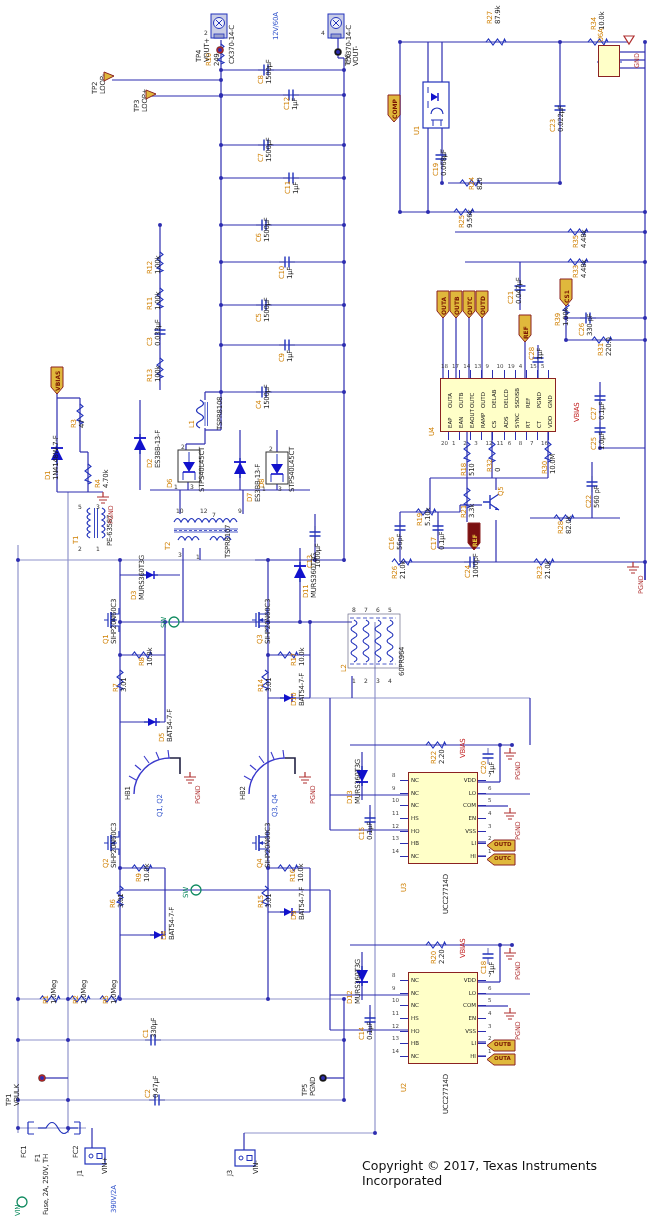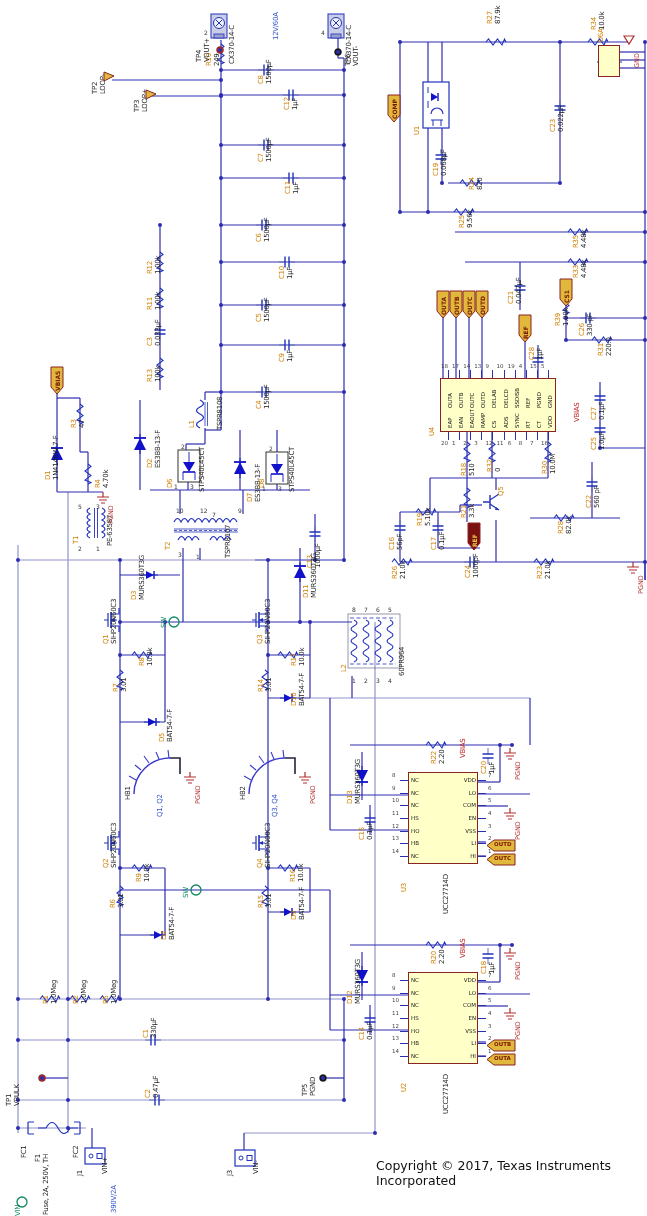--- a/index.html
+++ b/index.html
@@ -1174,14 +1174,14 @@
       <div class="pin" style="left: 96px; top: 546px;">1</div>
       <div class="pin" style="left: 352px; top: 607px;">8</div>
       <div class="pin" style="left: 364px; top: 607px;">7</div>
       <div class="pin" style="left: 376px; top: 607px;">6</div>
       <div class="pin" style="left: 388px; top: 607px;">5</div>
       <div class="pin" style="left: 352px; top: 678px;">1</div>
       <div class="pin" style="left: 364px; top: 678px;">2</div>
       <div class="pin" style="left: 376px; top: 678px;">3</div>
       <div class="pin" style="left: 388px; top: 678px;">4</div>
     </div>
-  <div class="copyright" style="left:376px;top:1158px;">Copyright © 2017, Texas Instruments Incorporated</div>
+  <div class="copyright" style="left:362px;top:1158px;">Copyright © 2017, Texas Instruments Incorporated</div>
 </div>
 
 </body></html>

